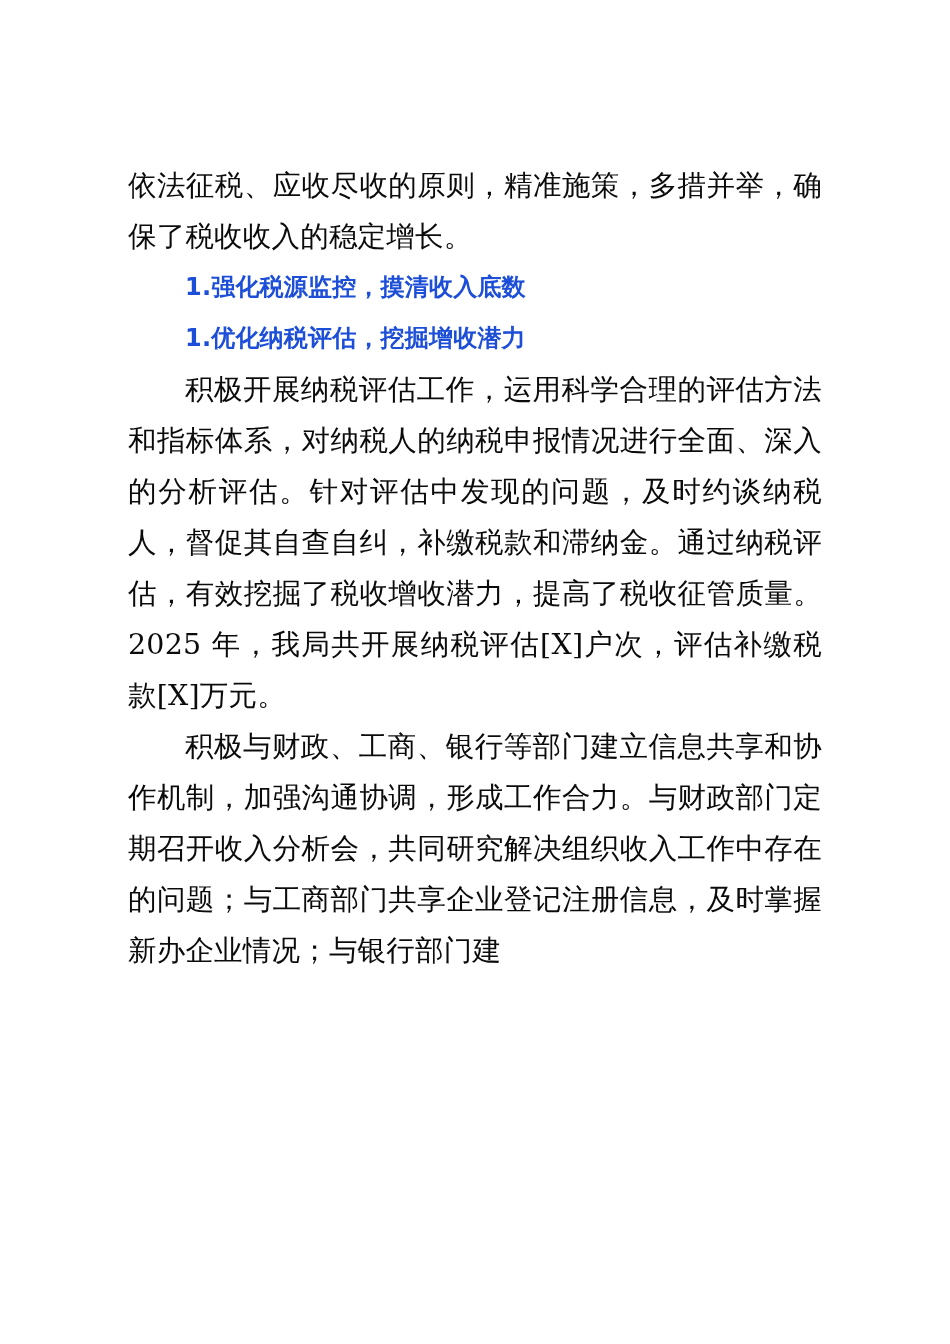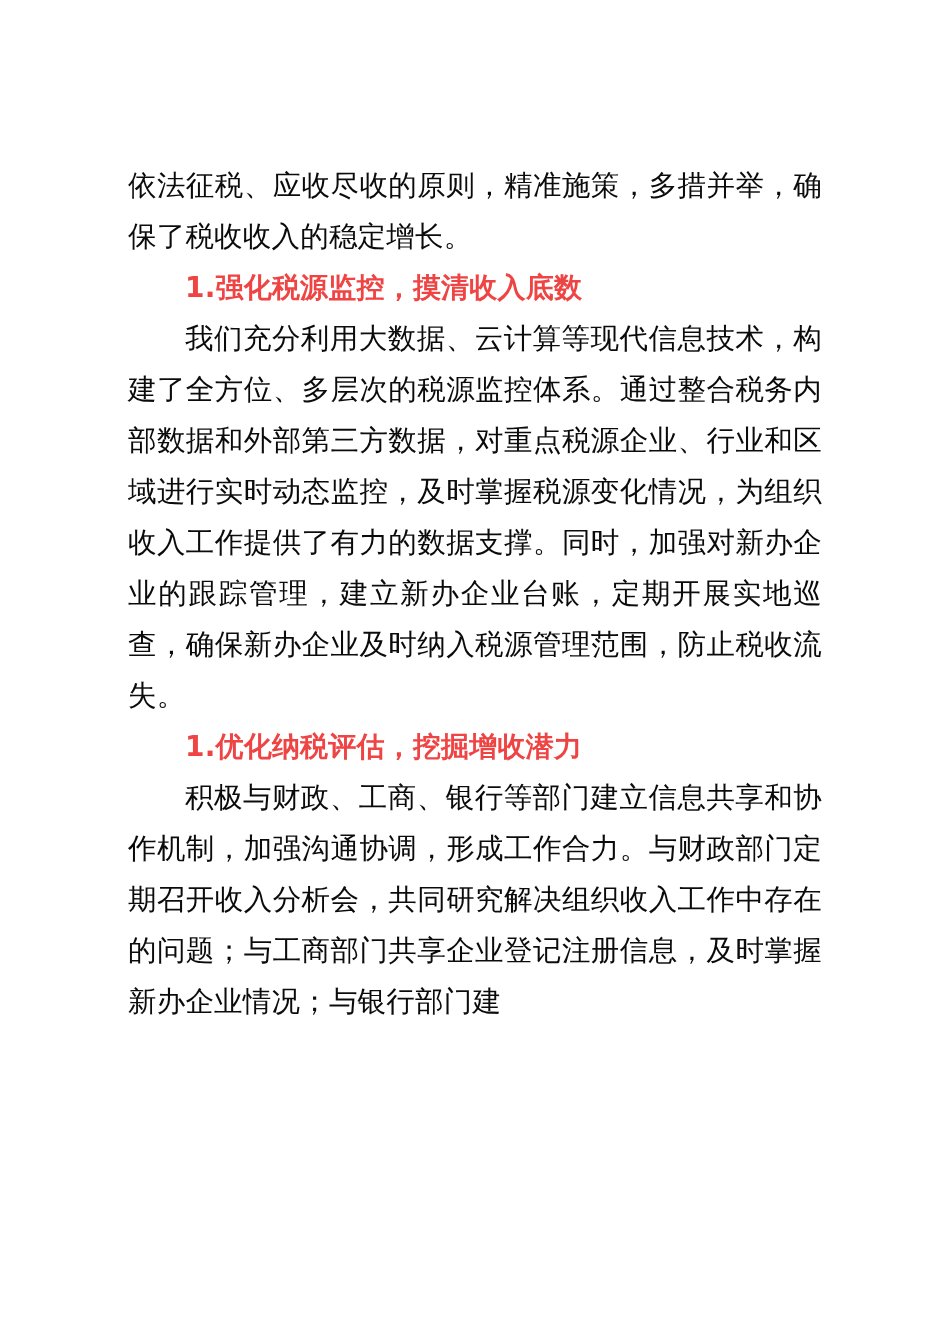--- a/index.html
+++ b/index.html
@@ -31,42 +31,42 @@
     text-justify: inter-ideograph;
     letter-spacing: 0.2px;
     margin: 0;
     font-family: "DejaVu Serif", serif;
     color: #0b0b0b;
   }
   .para.indent {
     text-indent: 57px;
   }
   .heading {
-    font-size: 28px;
+    font-size: 24px;
     line-height: 51px;
     font-weight: bold;
     text-indent: 57px;
     margin: 0;
     letter-spacing: 0.2px;
     font-family: "DejaVu Sans", sans-serif;
-    color: #ef4444;
+    color: #1d4ed8;
   }
 </style>
 </head>
 <body>
 
 <div class="page">
   <div class="doc-body">
 
     <p class="para">依法征税、应收尽收的原则，精准施策，多措并举，确保了税收收入的稳定增长。</p>
 
     <h3 class="heading">1.强化税源监控，摸清收入底数</h3>
 
-    <p class="para indent">我们充分利用大数据、云计算等现代信息技术，构建了全方位、多层次的税源监控体系。通过整合税务内部数据和外部第三方数据，对重点税源企业、行业和区域进行实时动态监控，及时掌握税源变化情况，为组织收入工作提供了有力的数据支撑。同时，加强对新办企业的跟踪管理，建立新办企业台账，定期开展实地巡查，确保新办企业及时纳入税源管理范围，防止税收流失。</p>
 
     <h3 class="heading">1.优化纳税评估，挖掘增收潜力</h3>
 
+    <p class="para indent">积极开展纳税评估工作，运用科学合理的评估方法和指标体系，对纳税人的纳税申报情况进行全面、深入的分析评估。针对评估中发现的问题，及时约谈纳税人，督促其自查自纠，补缴税款和滞纳金。通过纳税评估，有效挖掘了税收增收潜力，提高了税收征管质量。2025 年，我局共开展纳税评估[X]户次，评估补缴税款[X]万元。</p>
 
 
     <p class="para indent">积极与财政、工商、银行等部门建立信息共享和协作机制，加强沟通协调，形成工作合力。与财政部门定期召开收入分析会，共同研究解决组织收入工作中存在的问题；与工商部门共享企业登记注册信息，及时掌握新办企业情况；与银行部门建</p>
 
   </div>
 </div>
 
 </body></html>

